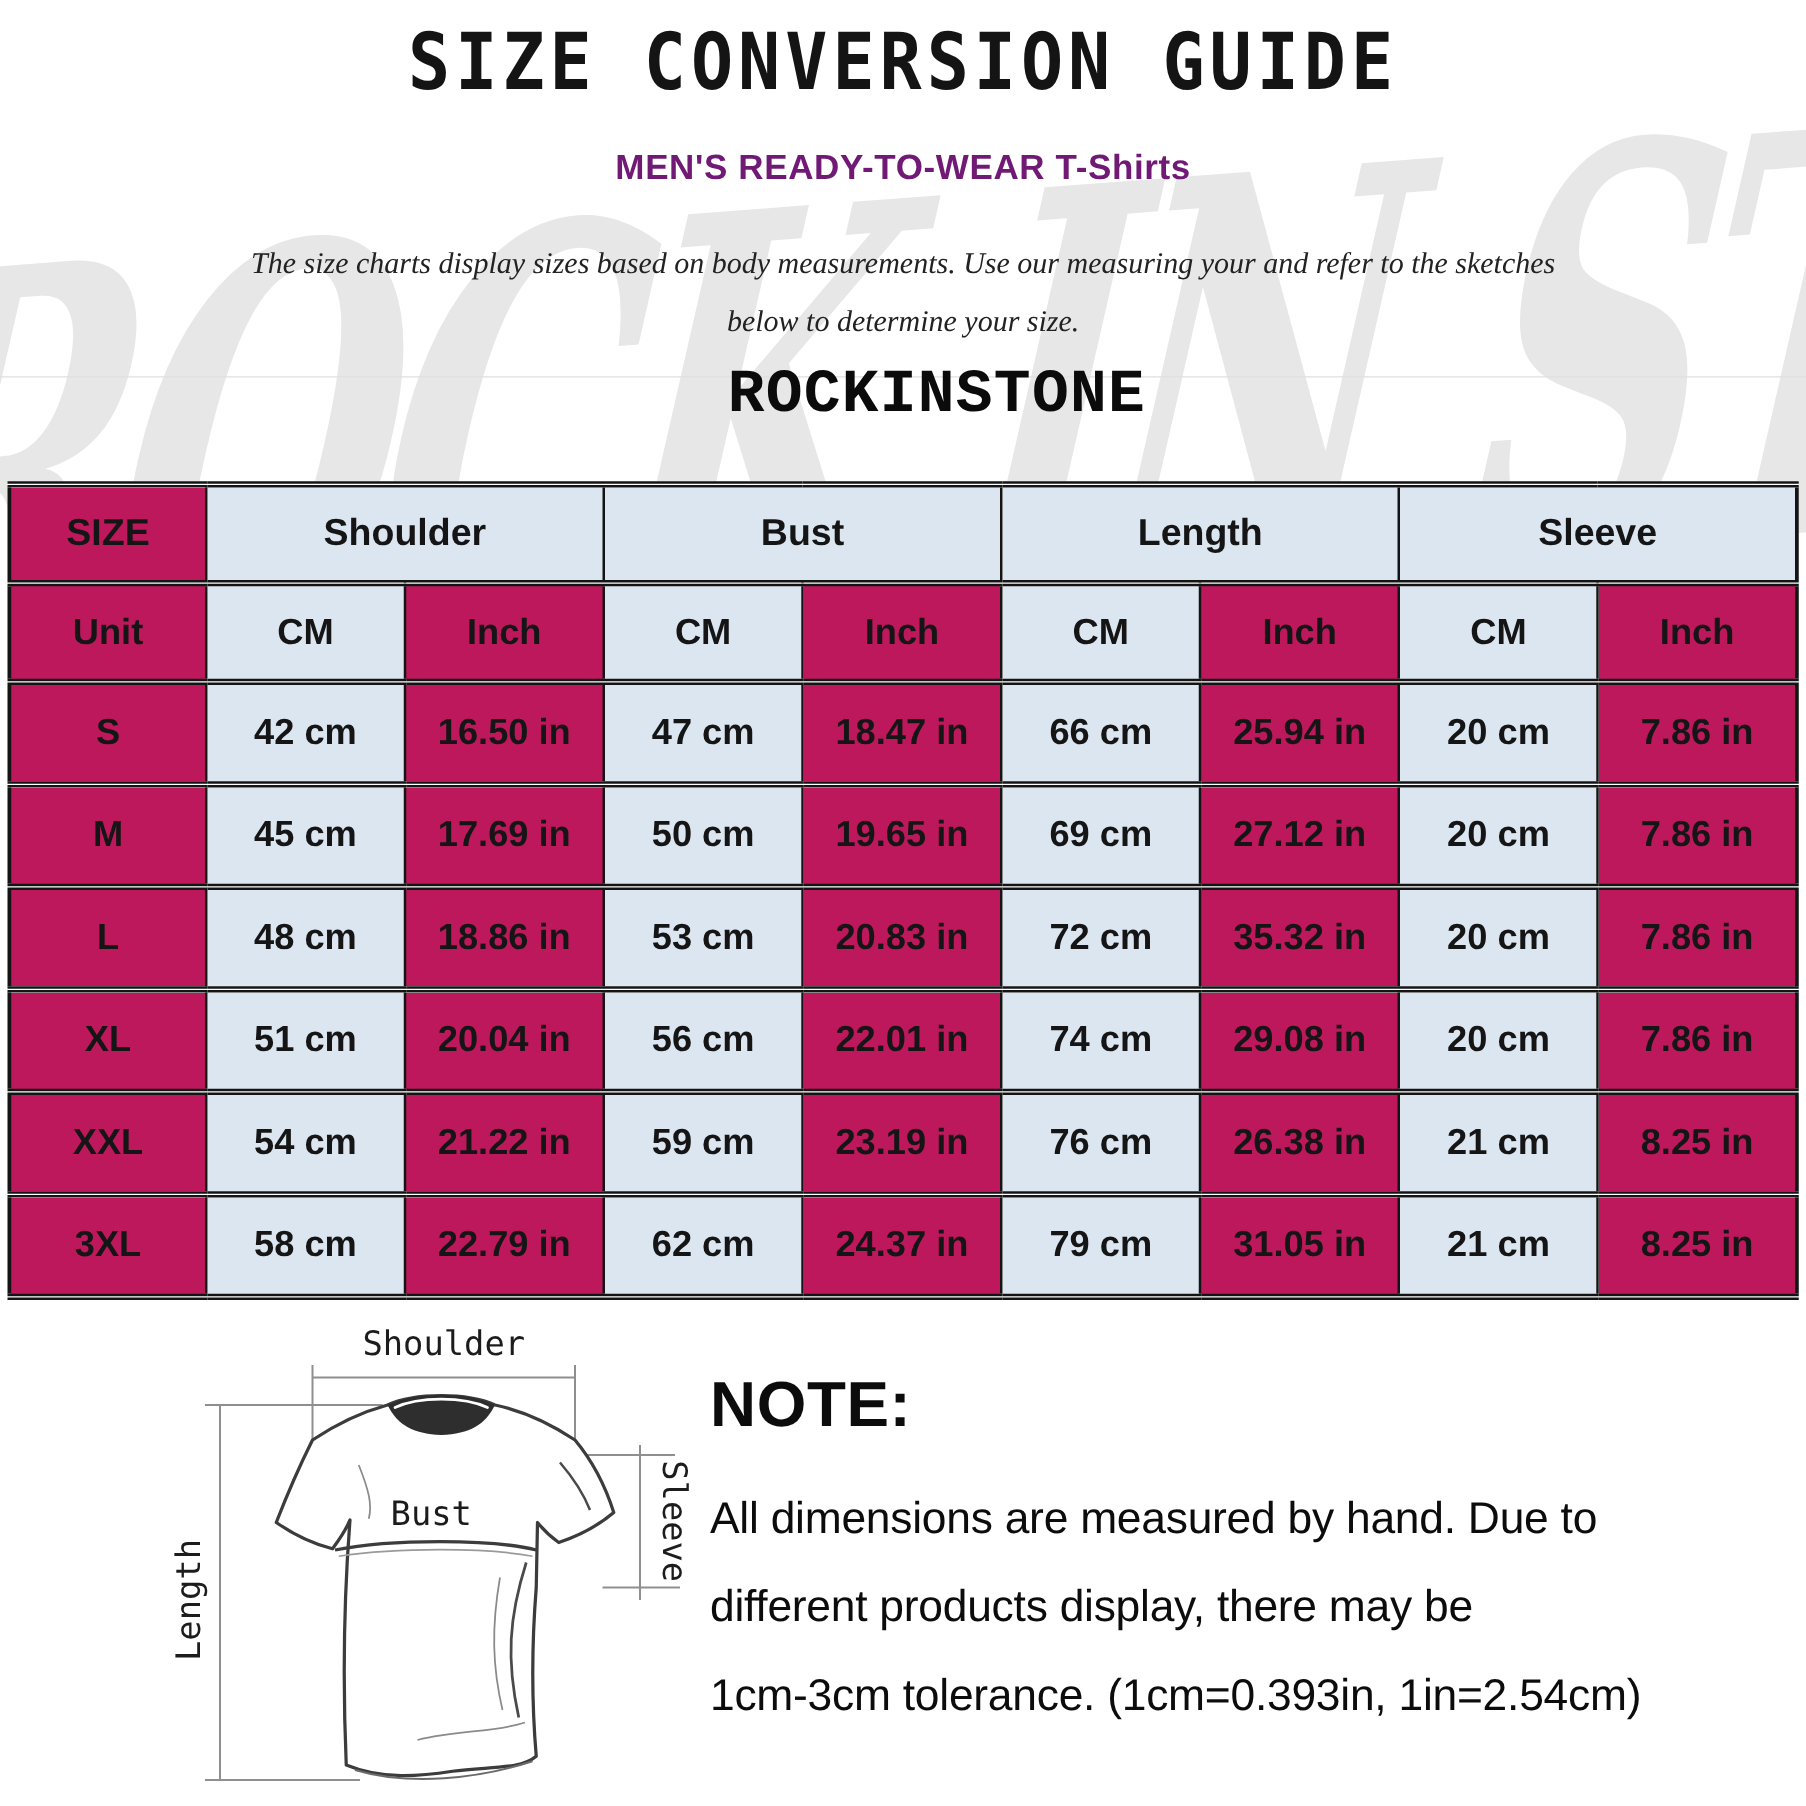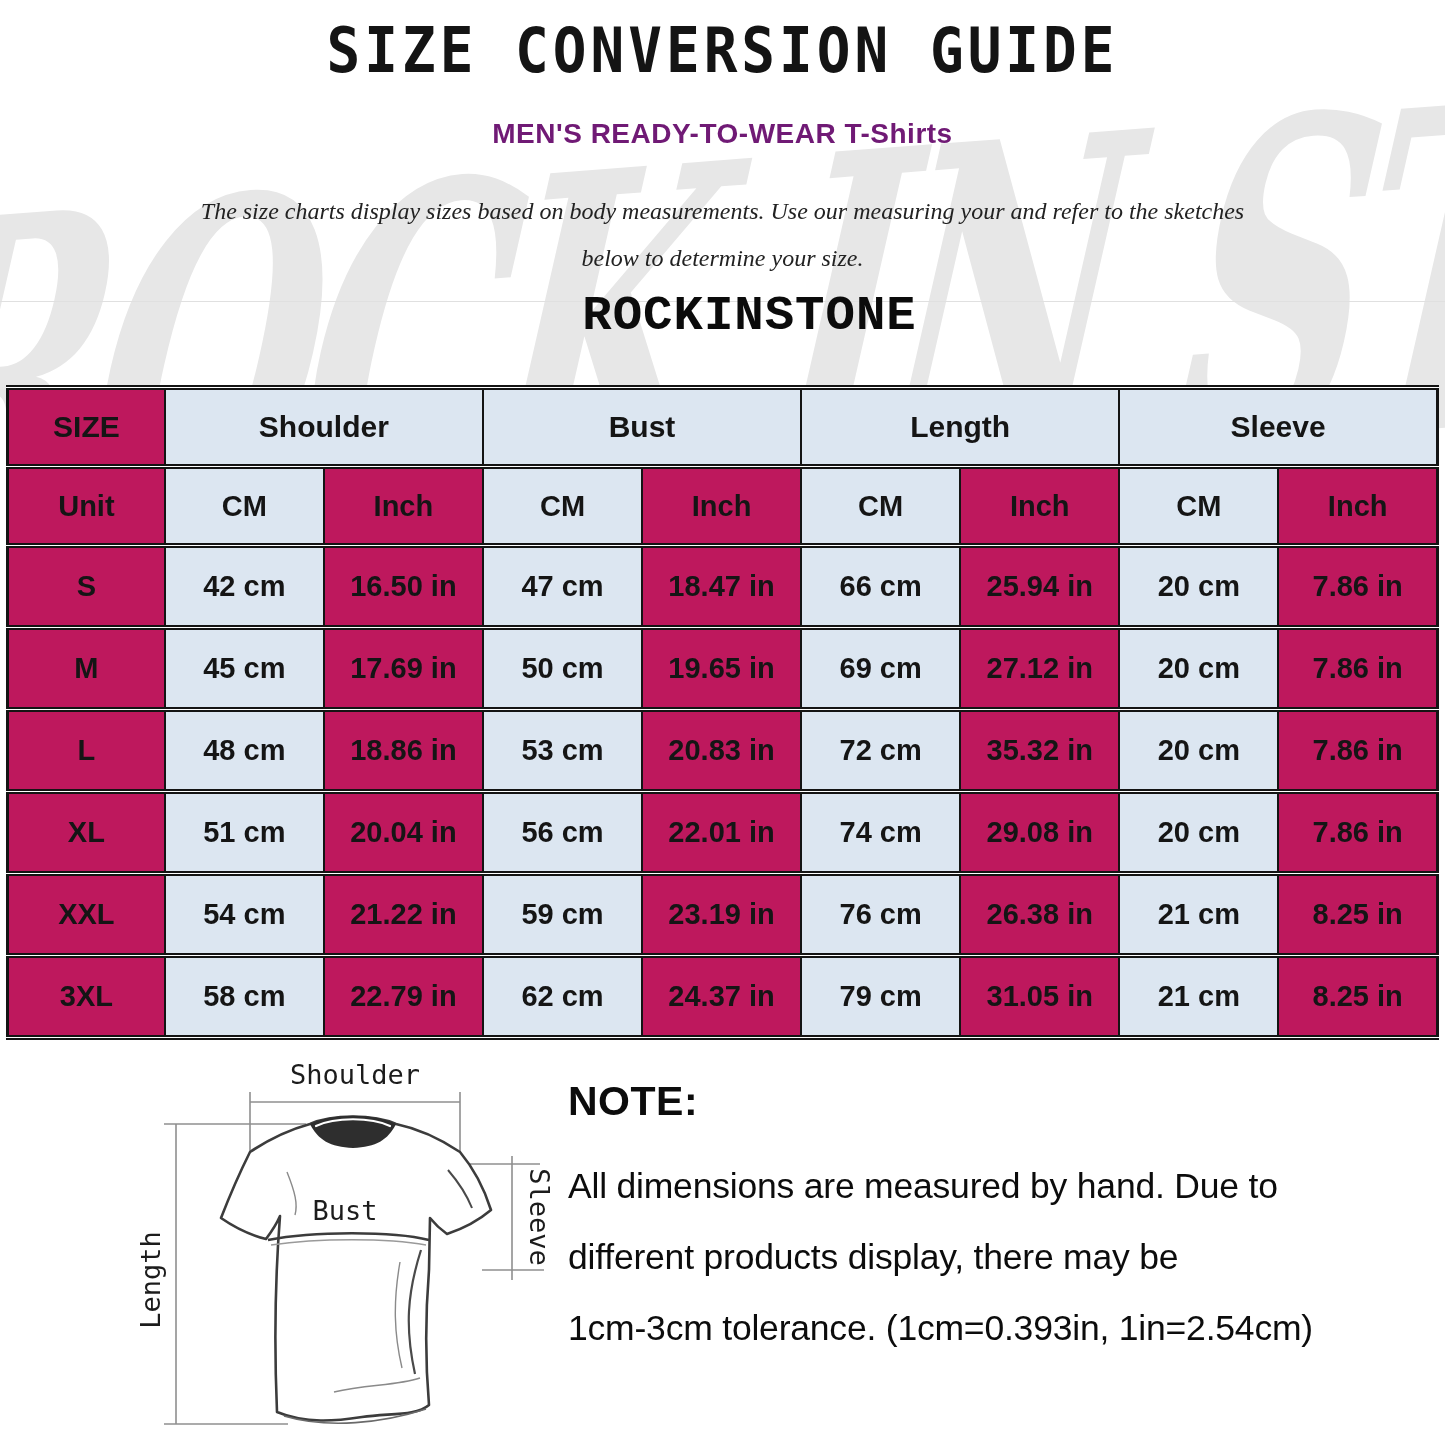--- a/index.html
+++ b/index.html
@@ -54,21 +54,21 @@
     padding:0;overflow:hidden;white-space:nowrap;
   }
   .size-table .group-row th{height:74px;font-size:30px;}
   .size-table .unit-row td,.size-table .unit-row th{height:74px;}
   .size-table .data-row td,.size-table .data-row th{height:77px;}
   .blue{background:#dce6f1;}
   .white{background:#be185d;}
   
   .diagram{position:absolute;z-index:1;left:138px;top:1052px;}
   .note-block{position:absolute;z-index:1;left:568px;top:1078px;width:860px;color:#0c0c0c;}
-  .note-heading{font-size:41px;font-weight:bold;margin:0 0 26px 0;letter-spacing:0.5px;}
+  .note-heading{font-size:51px;font-weight:bold;margin:16px 0 26px 0;letter-spacing:0.5px;}
   .note-line{font-size:35.5px;font-weight:normal;margin:0;line-height:71px;letter-spacing:-0.2px;}
 </style>
 </head>
 <body>
 
 <div id="stage">
 
   <div class="watermark">ROCK IN STONE</div>
 
   <div class="hdr title">SIZE CONVERSION GUIDE</div>

